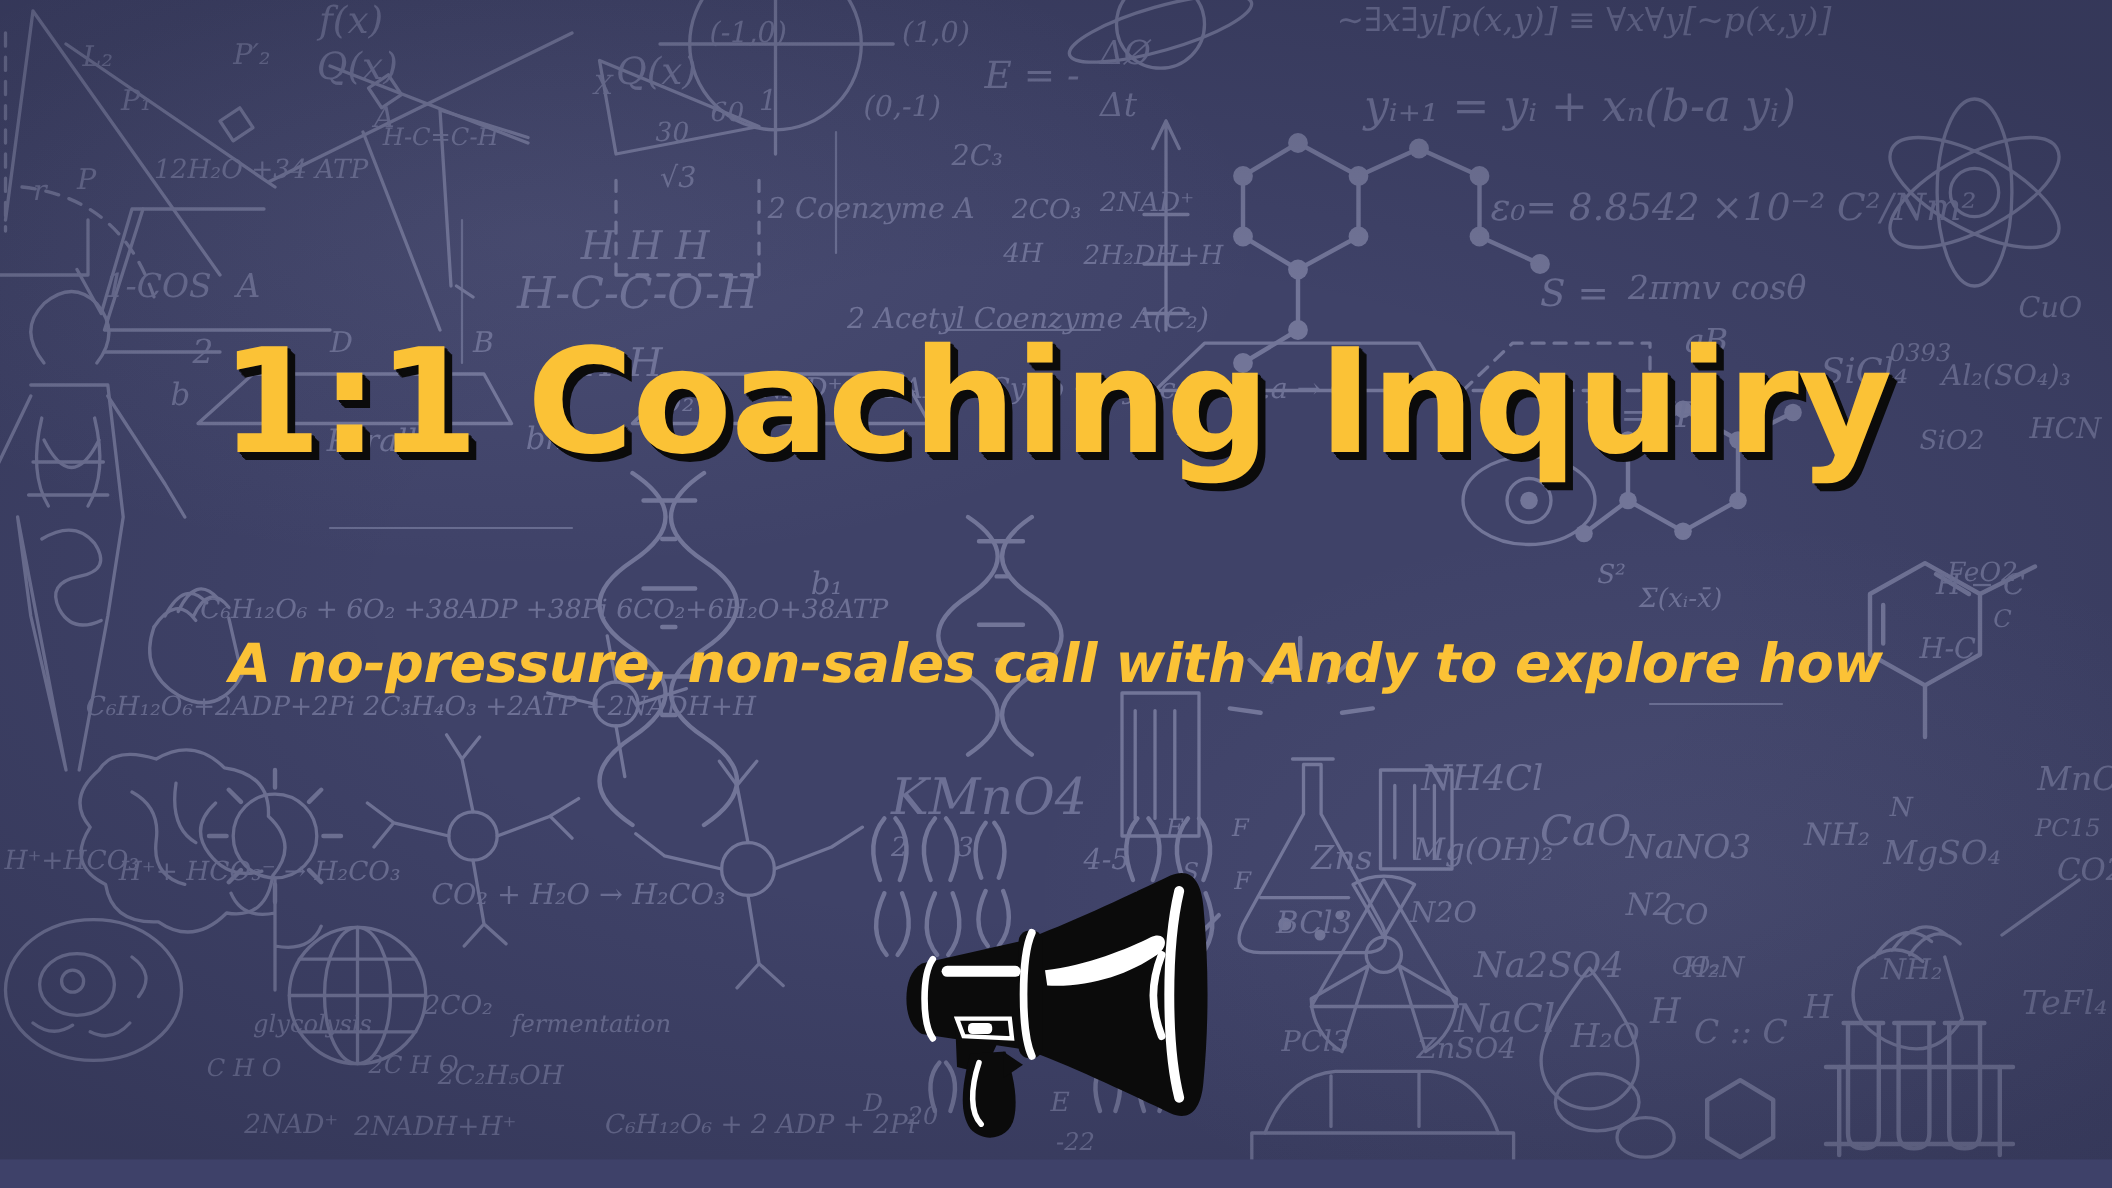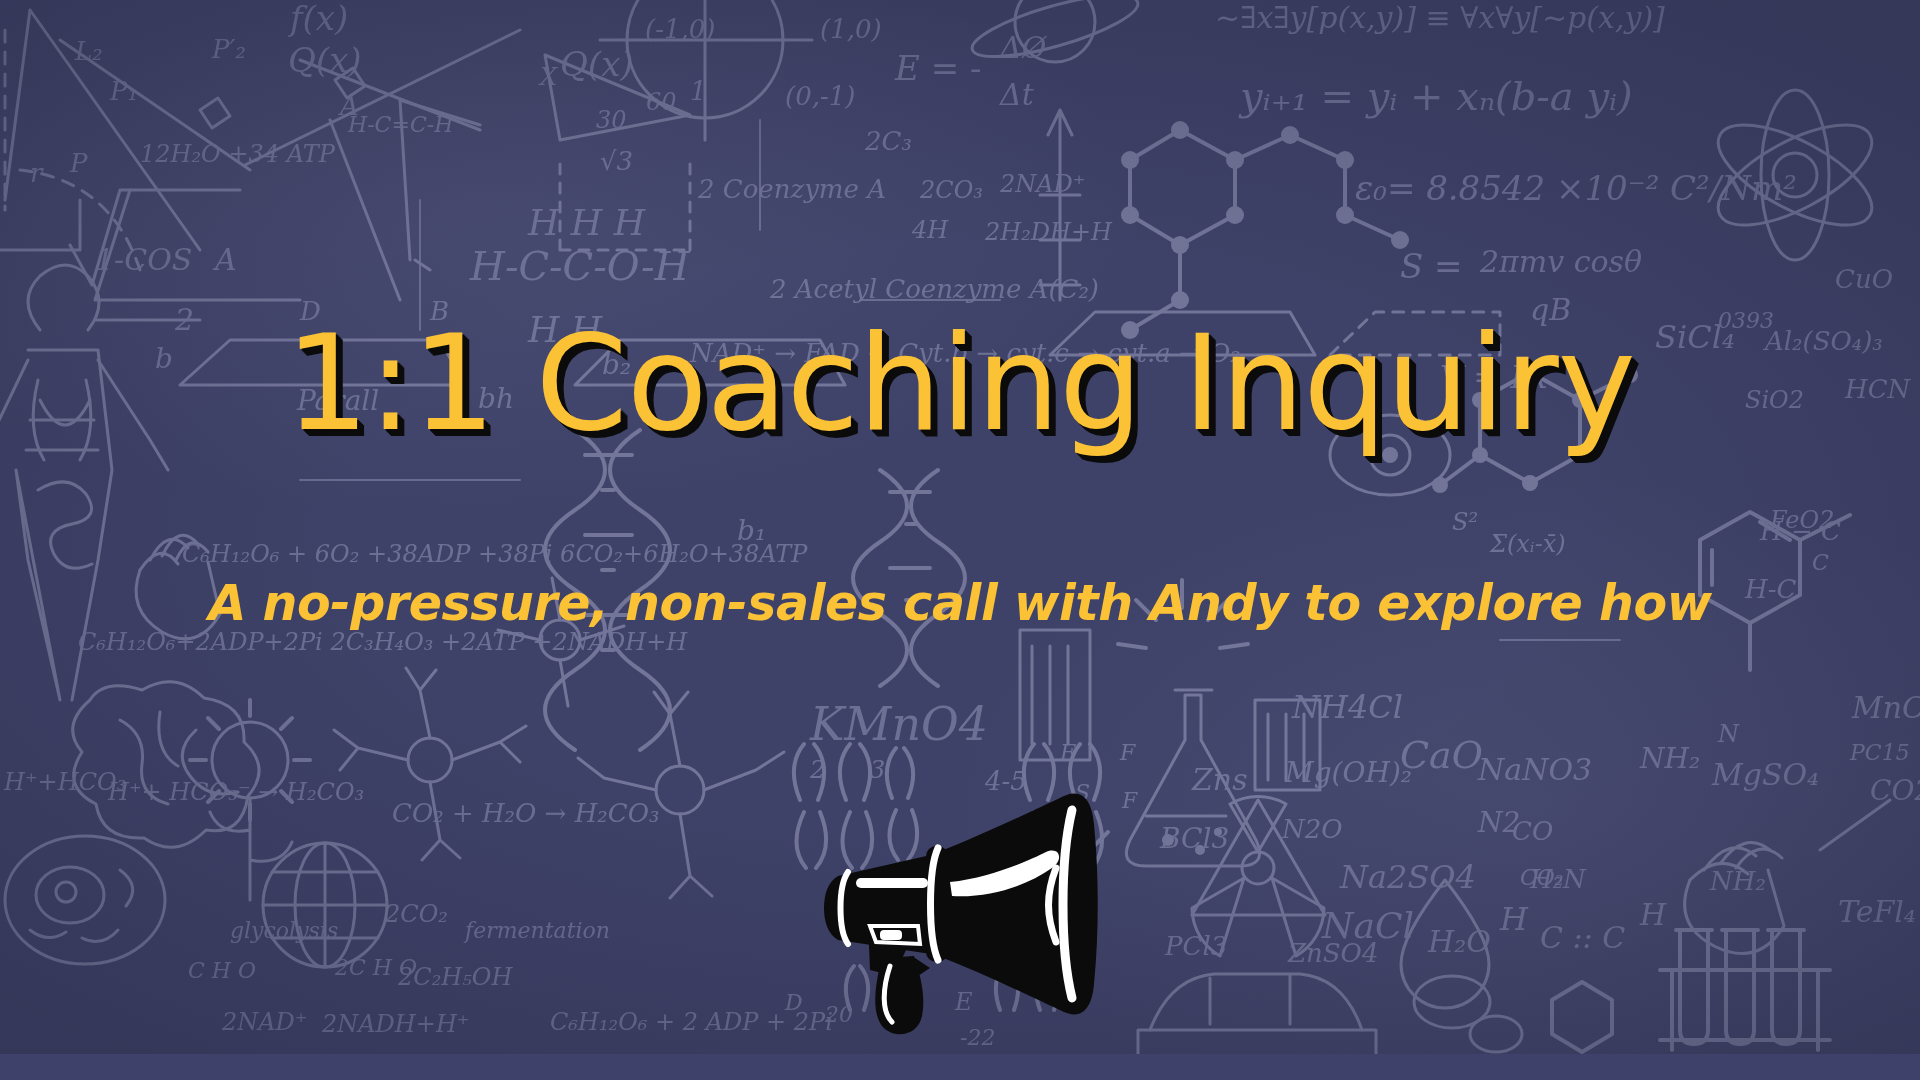--- a/index.html
+++ b/index.html
@@ -47,23 +47,23 @@
   
   .headline-wrap {
     position: absolute;
     left: 0;
     right: 0;
     top: 300px;
     text-align: center;
   }
   .headline {
     display: inline-block;
-    margin: 17px;
+    margin: 0;
     font-family: "DejaVu Sans", sans-serif;
-    font-weight: 400;
+    font-weight: 700;
     font-size: 132px;
     line-height: 1.0;
     letter-spacing: -1px;
     color: #fbc236;
     text-shadow:
        7px 7px 0 #0b0b0b,
        6px 6px 0 #0b0b0b,
        5px 5px 0 #0b0b0b,
        4px 4px 0 #0b0b0b,
        3px 3px 0 #0b0b0b,

